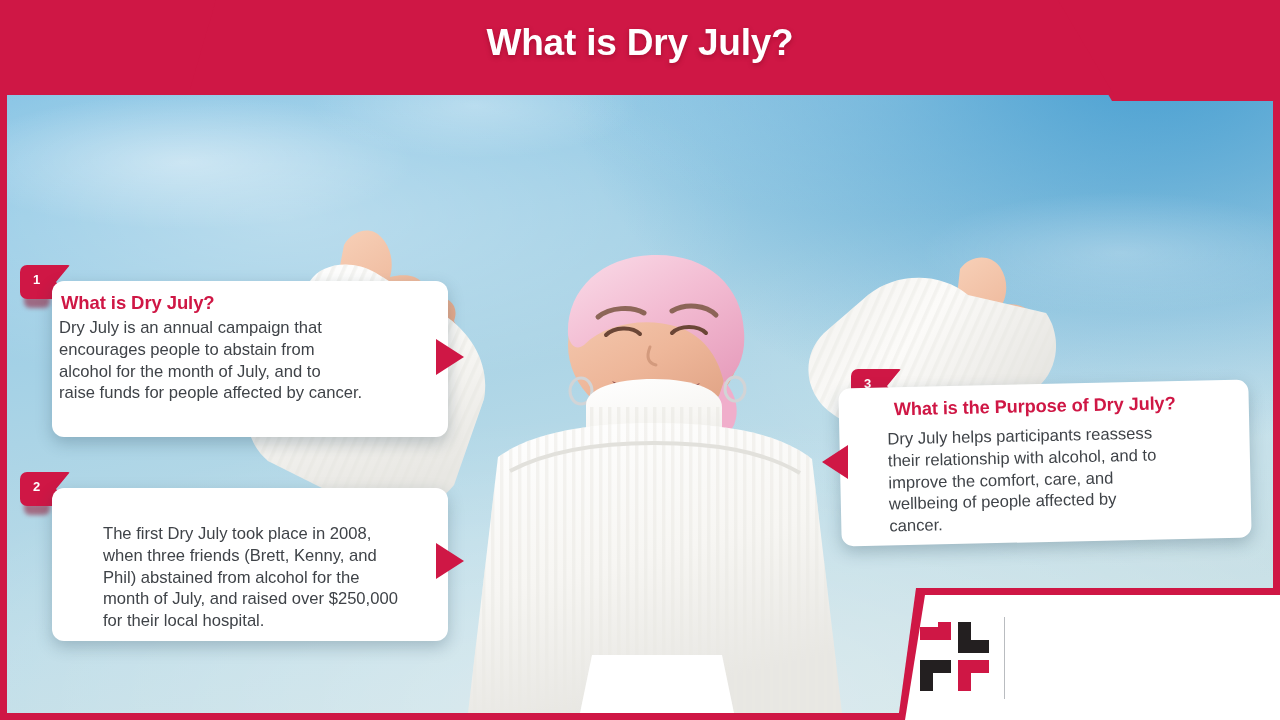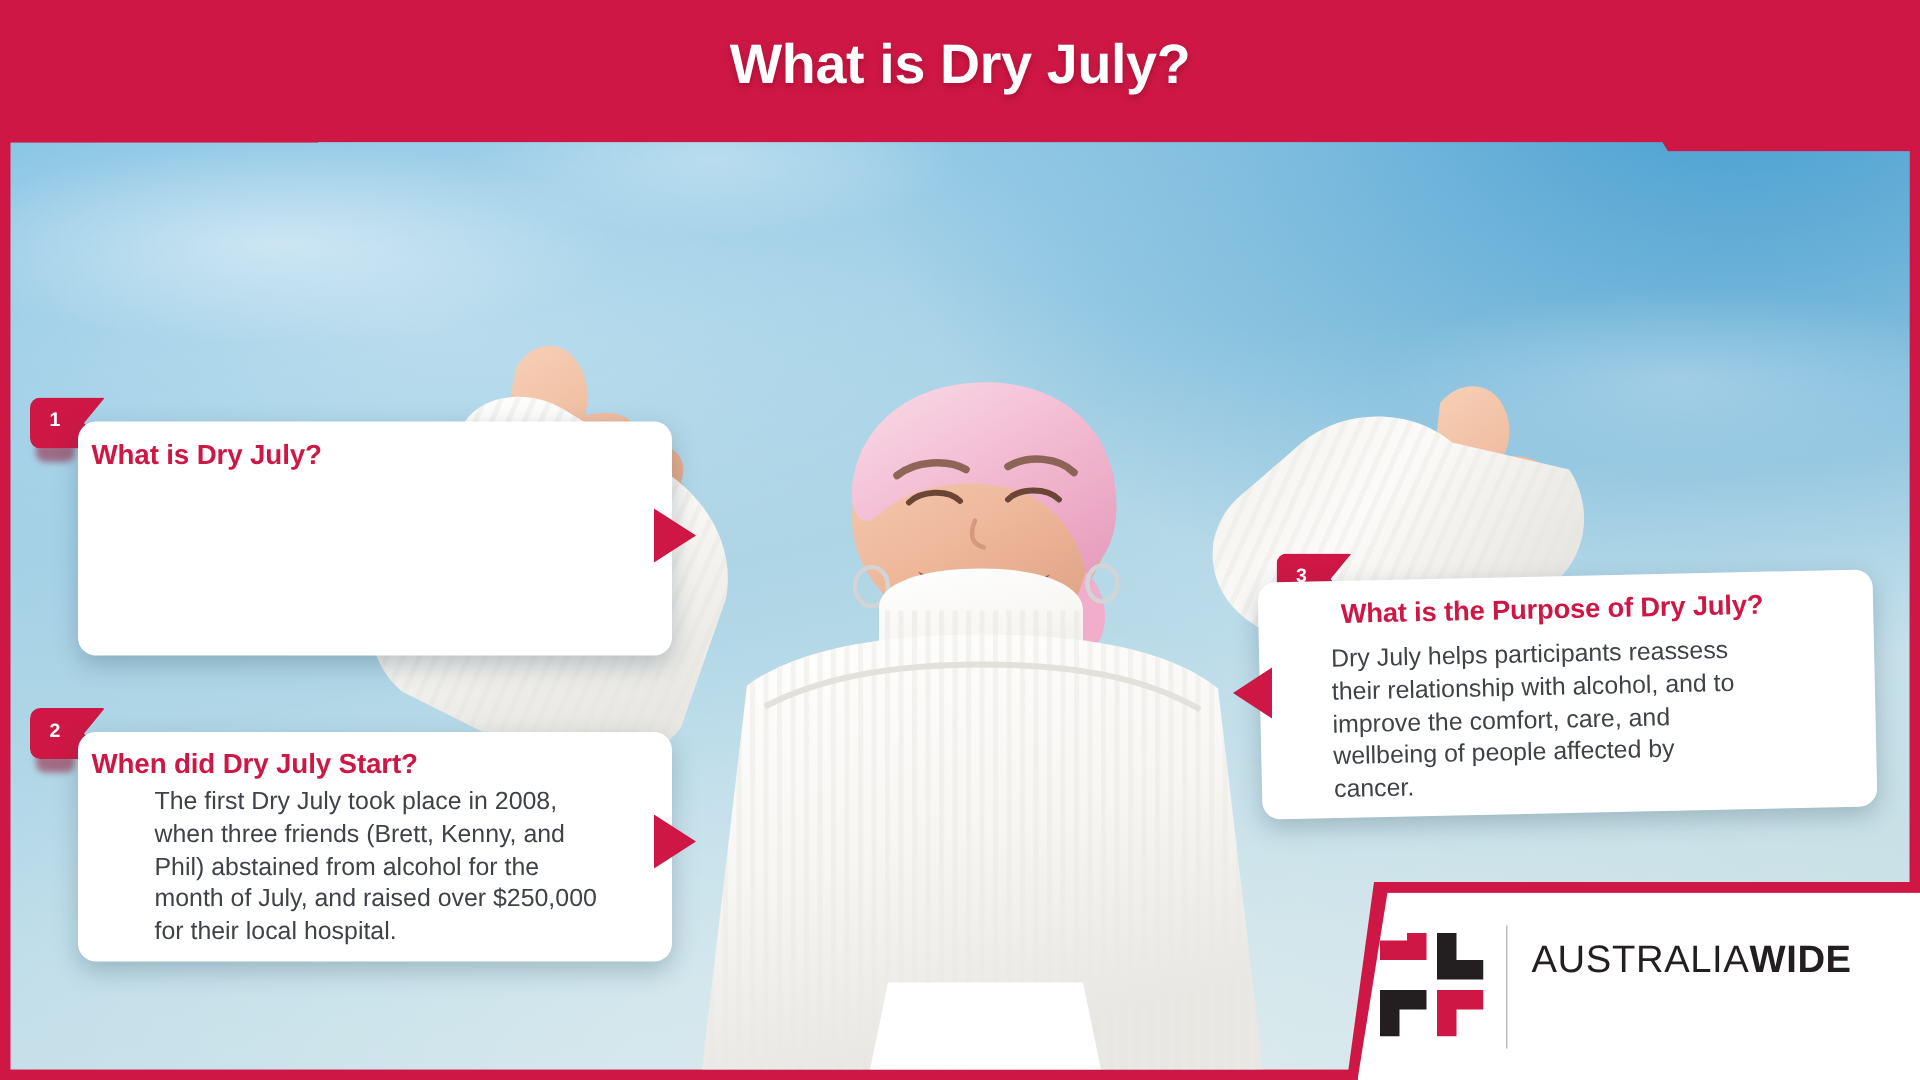--- a/index.html
+++ b/index.html
@@ -348,29 +348,32 @@
   <div class="header-banner-inner"></div>
   <div class="header-title">What is Dry July?</div>
 
   <div class="badge-shadow" id="badge1-sh"></div>
   <div class="badge" id="badge1">
     <span>1</span>
   </div>
   <div class="pointer right" id="ptr1"></div>
   <div class="card" id="card1">
     <div class="card-heading">What is Dry July?</div>
+    <div class="card-body">Dry July is an annual campaign that
+encourages people to abstain from
+alcohol for the month of July, and to
+raise funds for people affected by cancer.</div>
   </div>
 
   <div class="badge-shadow" id="badge2-sh"></div>
   <div class="badge" id="badge2">
     <span>2</span>
   </div>
   <div class="pointer right" id="ptr2"></div>
   <div class="card" id="card2">
-    <div class="card-heading">When did Dry July Start?</div>
     <div class="card-body">The first Dry July took place in 2008,
 when three friends (Brett, Kenny, and
 Phil) abstained from alcohol for the
 month of July, and raised over $250,000
 for their local hospital.</div>
   </div>
 
   <div class="badge-shadow" id="badge3-sh"></div>
   <div class="badge" id="badge3">
     <span>3</span>
@@ -400,21 +403,18 @@
         <path d="M0,0 H31 V13 H13 V31 H0 Z" transform="translate(0,38)" fill="#231F20"></path>
 
         <path d="M0,0 H13 V31 H31 V0 H13 Z M0,0 H13 V13 H31 V0" fill="none"></path>
         <path d="M0,0 H13 V31 H0 Z M0,0 H31 V13 H0 Z" transform="translate(38,38)" fill="#CF1745"></path>
       </svg>
     </div>
 
     <div class="logo-divider"></div>
 
     <div class="logo-words">
-      <div class="logo-line1">
-        <span class="thin">AUSTRALIA</span><b>WIDE</b>
-      </div>
       <div class="logo-line2">FIRST AID</div>
     </div>
 
   </div>
 
 </div>
 
 </body></html>

